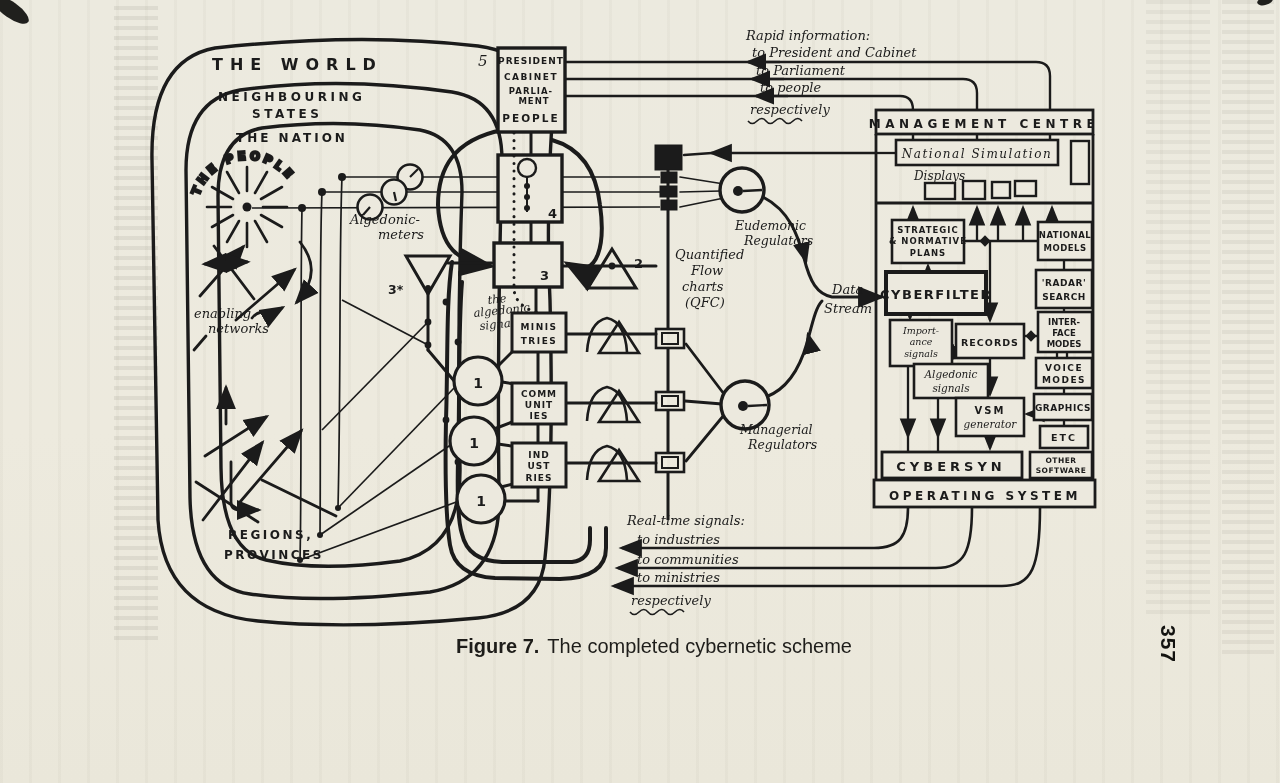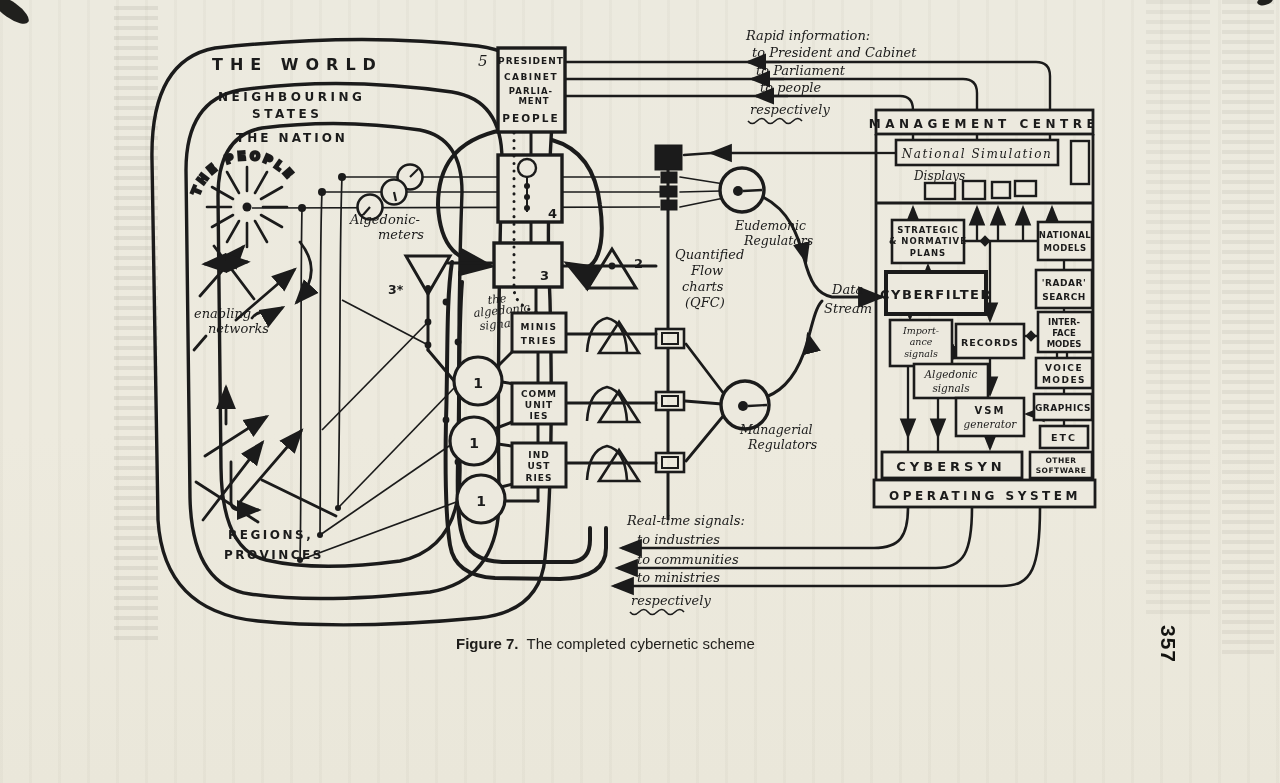--- a/index.html
+++ b/index.html
@@ -12,21 +12,21 @@
   svg{position:absolute;left:0;top:0;}
   
   .ghost{position:absolute;opacity:.5;filter:blur(.7px);
          background:repeating-linear-gradient(180deg, rgba(104,100,88,0.22) 0 4px, rgba(0,0,0,0) 4px 10px);}
   .smudge{position:absolute;background:#20201d;border-radius:50%;}
   
   text{fill:#1b1b1b;}
   .hc{font-family:"DejaVu Sans",sans-serif;font-weight:bold;}
   .hw{font-family:"DejaVu Serif",serif;font-style:italic;}
   .caption{position:absolute;left:456px;top:635px;color:#1e1d1a;
-           font-family:"Liberation Sans",sans-serif;font-size:15px;}
+           font-family:"Liberation Sans",sans-serif;font-size:20px;}
   .caption b{font-weight:bold;margin-right:8px;}
   .pagenum{position:absolute;left:1146px;top:632px;width:44px;text-align:center;
            transform:rotate(90deg);font-family:"Liberation Sans",sans-serif;
            font-weight:bold;font-size:21px;color:#131310;letter-spacing:1px;}
 </style>
 </head>
 <body>
 
 <div class="page">
 

